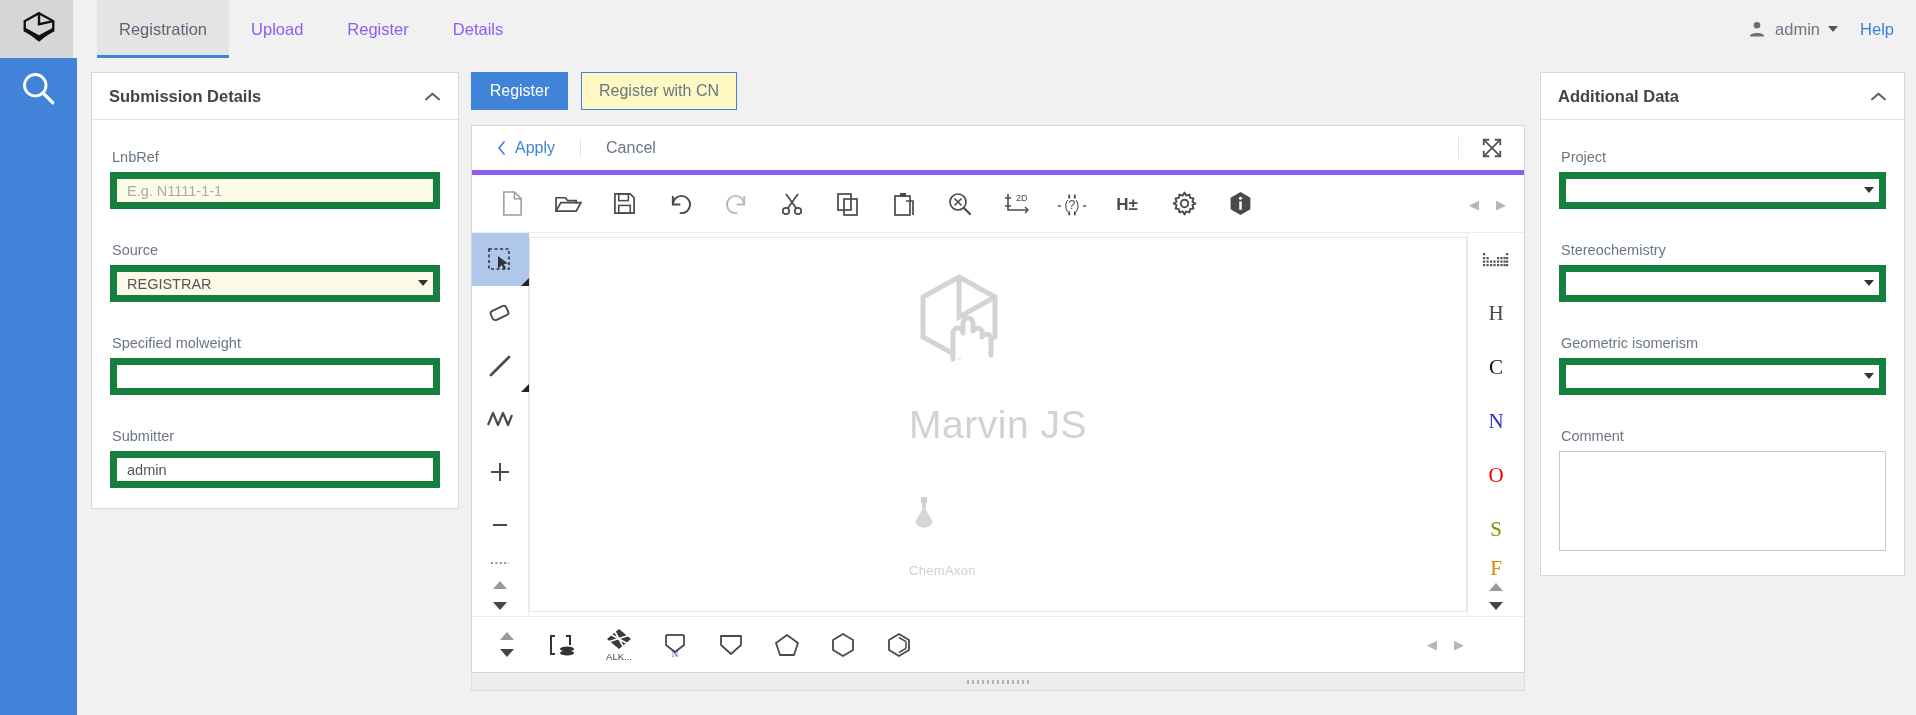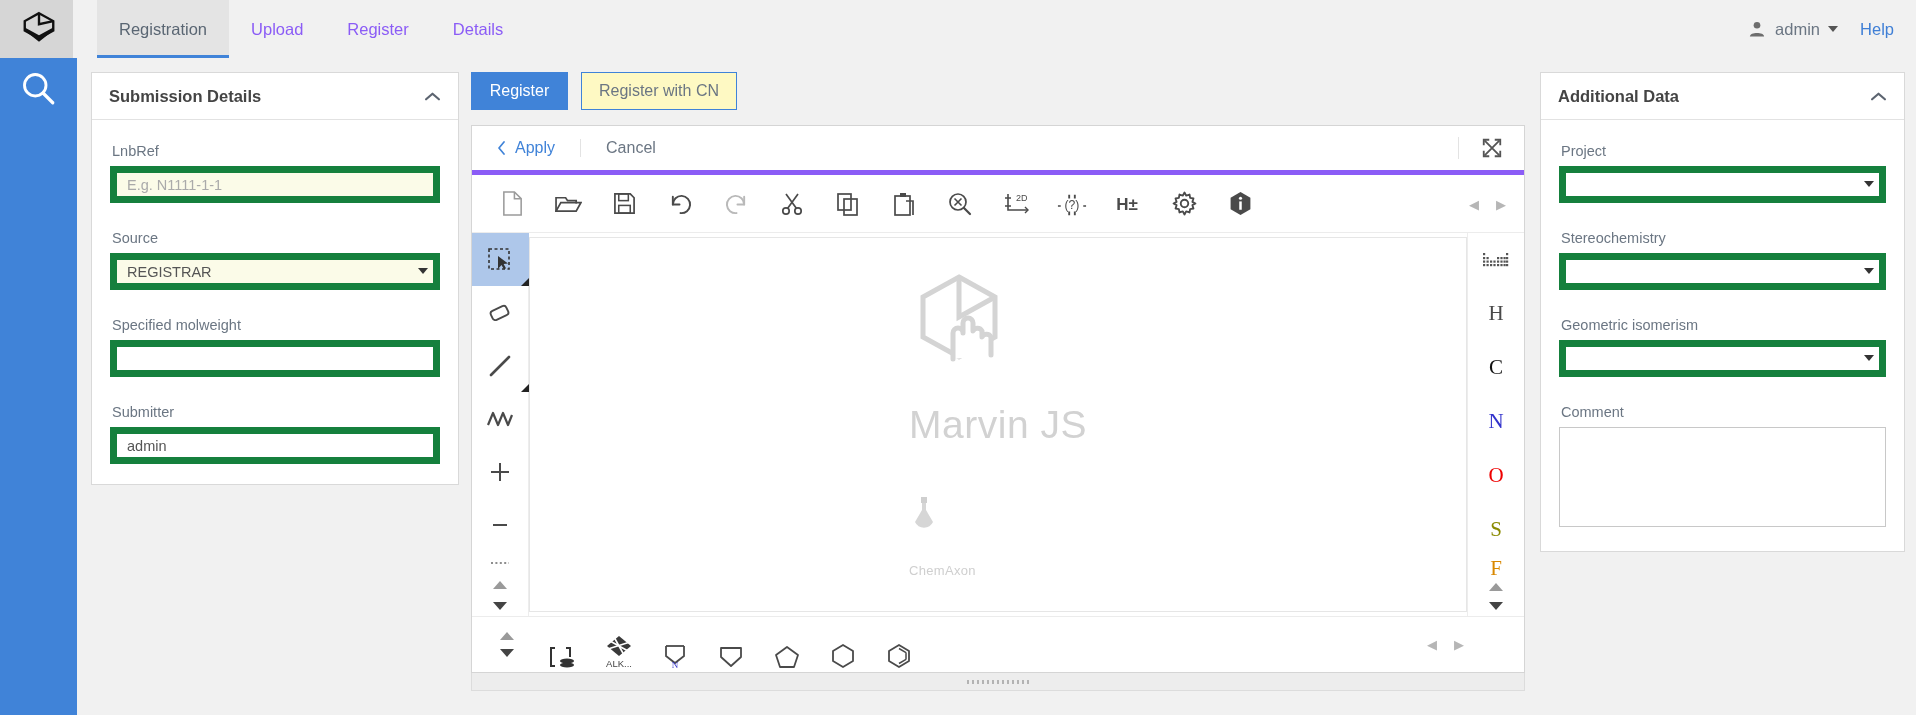--- a/index.html
+++ b/index.html
@@ -33,21 +33,21 @@
   .caret { width:0;height:0;border-left:5px solid transparent;border-right:5px solid transparent;
            border-top:6px solid #555; display:inline-block; }
 
   
   .panel { background:#fff; border:1px solid #d9d9d9; }
   .panel-head { height:47px; border-bottom:1px solid #e2e2e2; display:flex; align-items:center;
                 justify-content:space-between; padding:0 17px; }
   .panel-title { font-size:16.5px; font-weight:bold; color:#444; }
   .chev { color:#5c6470; font-size:17px; line-height:1; }
   .panel-body { padding:17px 18px 20px 18px; }
-  .fld-label { font-size:14.5px; color:#6b7683; margin:6px 0 7px 2px; }
+  .fld-label { font-size:14.5px; color:#6b7683; margin:12px 0 7px 2px; }
   .fld { width:100%; height:37px; border:7px solid #15803d; background:#fff;
          font-size:14.5px; color:#555; padding:0 10px; outline:none; font-family:inherit; }
   .fld::placeholder { color:#aaa; }
   .fld.autofill { background:#fbfbe8; }
   .fld-gap { height:21px; }
   .sel-wrap { position:relative; }
   .sel-caret { position:absolute; right:12px; top:15px; width:0;height:0;
                border-left:5px solid transparent;border-right:5px solid transparent;border-top:6px solid #333; }
   .ta { width:100%; height:100px; border:1px solid #c8c8c8; background:#fff; resize:none;
         font-size:14.5px; color:#555; padding:6px 8px; outline:none; font-family:inherit; }
@@ -87,21 +87,21 @@
   #canvas { flex:1; background:#fff; display:flex; align-items:center; justify-content:center;
             border:1px solid #e6e6e6; margin:4px 0 4px 0; }
   .wm { display:flex; flex-direction:column; align-items:flex-start; opacity:1;gap:30px; }
   .wm-text { font-size:39px; color:#d2d2d2; letter-spacing:.5px; margin-top:4px; }
   .wm-ca { font-size:13px; color:#cfcfcf; margin-top:4px; letter-spacing:.3px; }
 
   #btmbar { height:56px; display:flex; align-items:center; border-top:1px solid #ececec; position:relative; padding-left:6px; }
   #btm-updown { width:57px; display:flex; flex-direction:column; align-items:center; justify-content:center; gap:9px; }
   .tri-up { width:0;height:0;border-left:7px solid transparent;border-right:7px solid transparent;border-bottom:8px solid #9a9a9a; cursor:pointer;}
   .tri-dn { width:0;height:0;border-left:7px solid transparent;border-right:7px solid transparent;border-top:8px solid #444; cursor:pointer;}
-  .tpl { width:56px; height:48px; display:flex; flex-direction:column; align-items:center; justify-content:flex-end; cursor:pointer; color:#4a4a4a; }
+  .tpl { width:56px; height:48px; display:flex; flex-direction:column; align-items:center; justify-content:center; cursor:pointer; color:#4a4a4a; }
   .tpl small { font-size:9.5px; color:#444; margin-top:1px; }
   #btm-arrows { position:absolute; right:60px; display:flex; gap:17px; }
 
   #resize-strip { height:18px; background:#ededed; border:1px solid #dcdcdc; border-top:none;
                   display:flex; align-items:center; justify-content:center; width:1054px; cursor:ns-resize; }
   .grip { width:62px; height:4px;
           background:repeating-linear-gradient(to right,#b3b3b3 0 2px,transparent 2px 5px); }
 </style>
 </head>
 <body>

